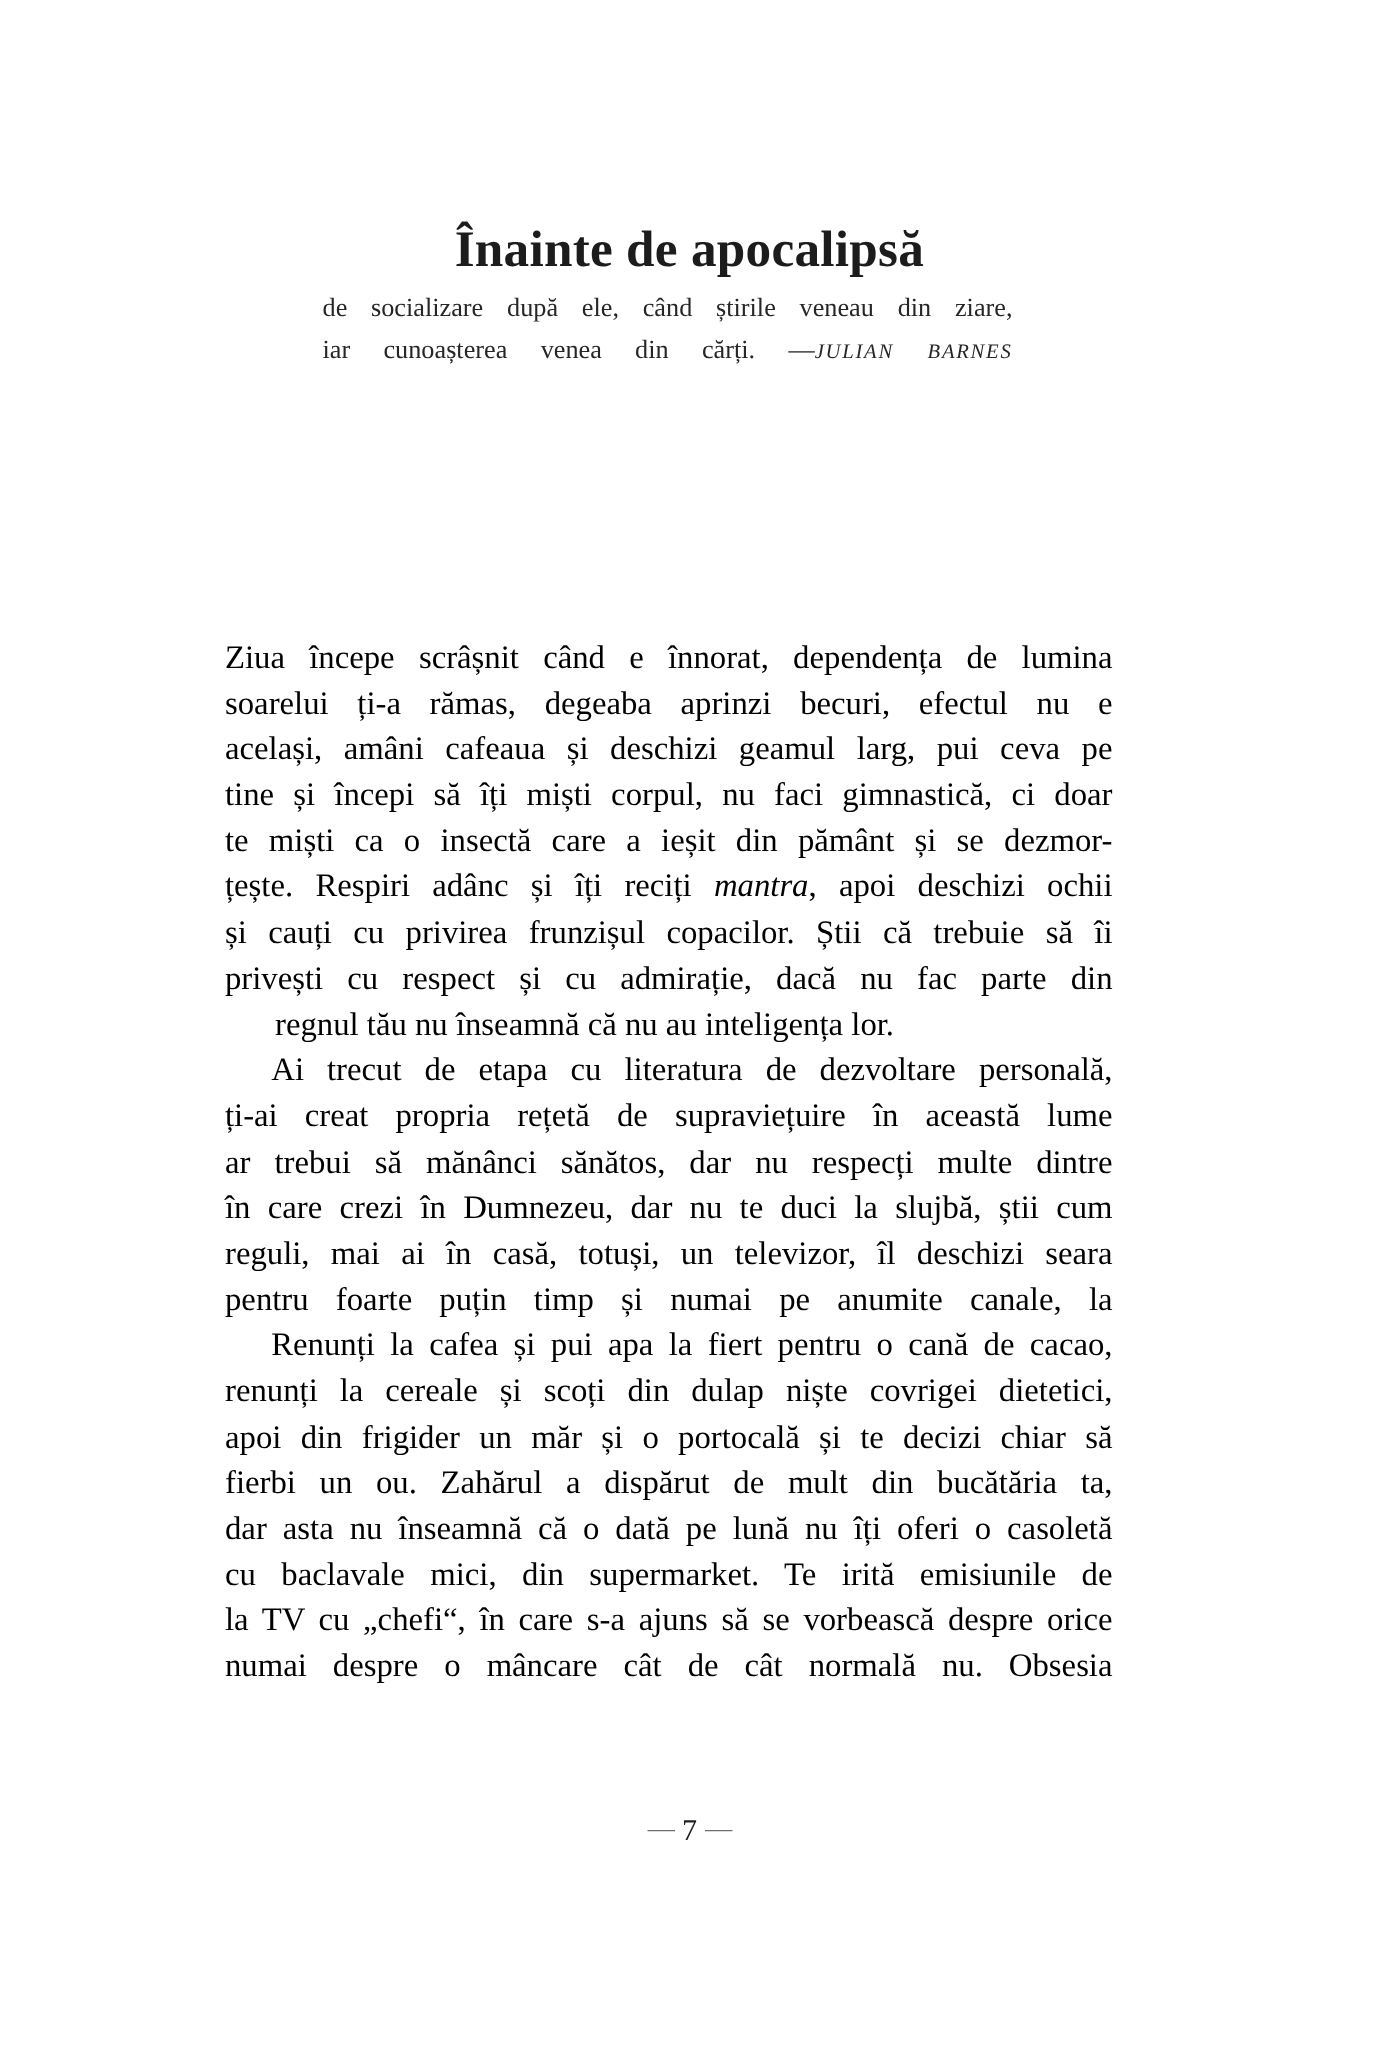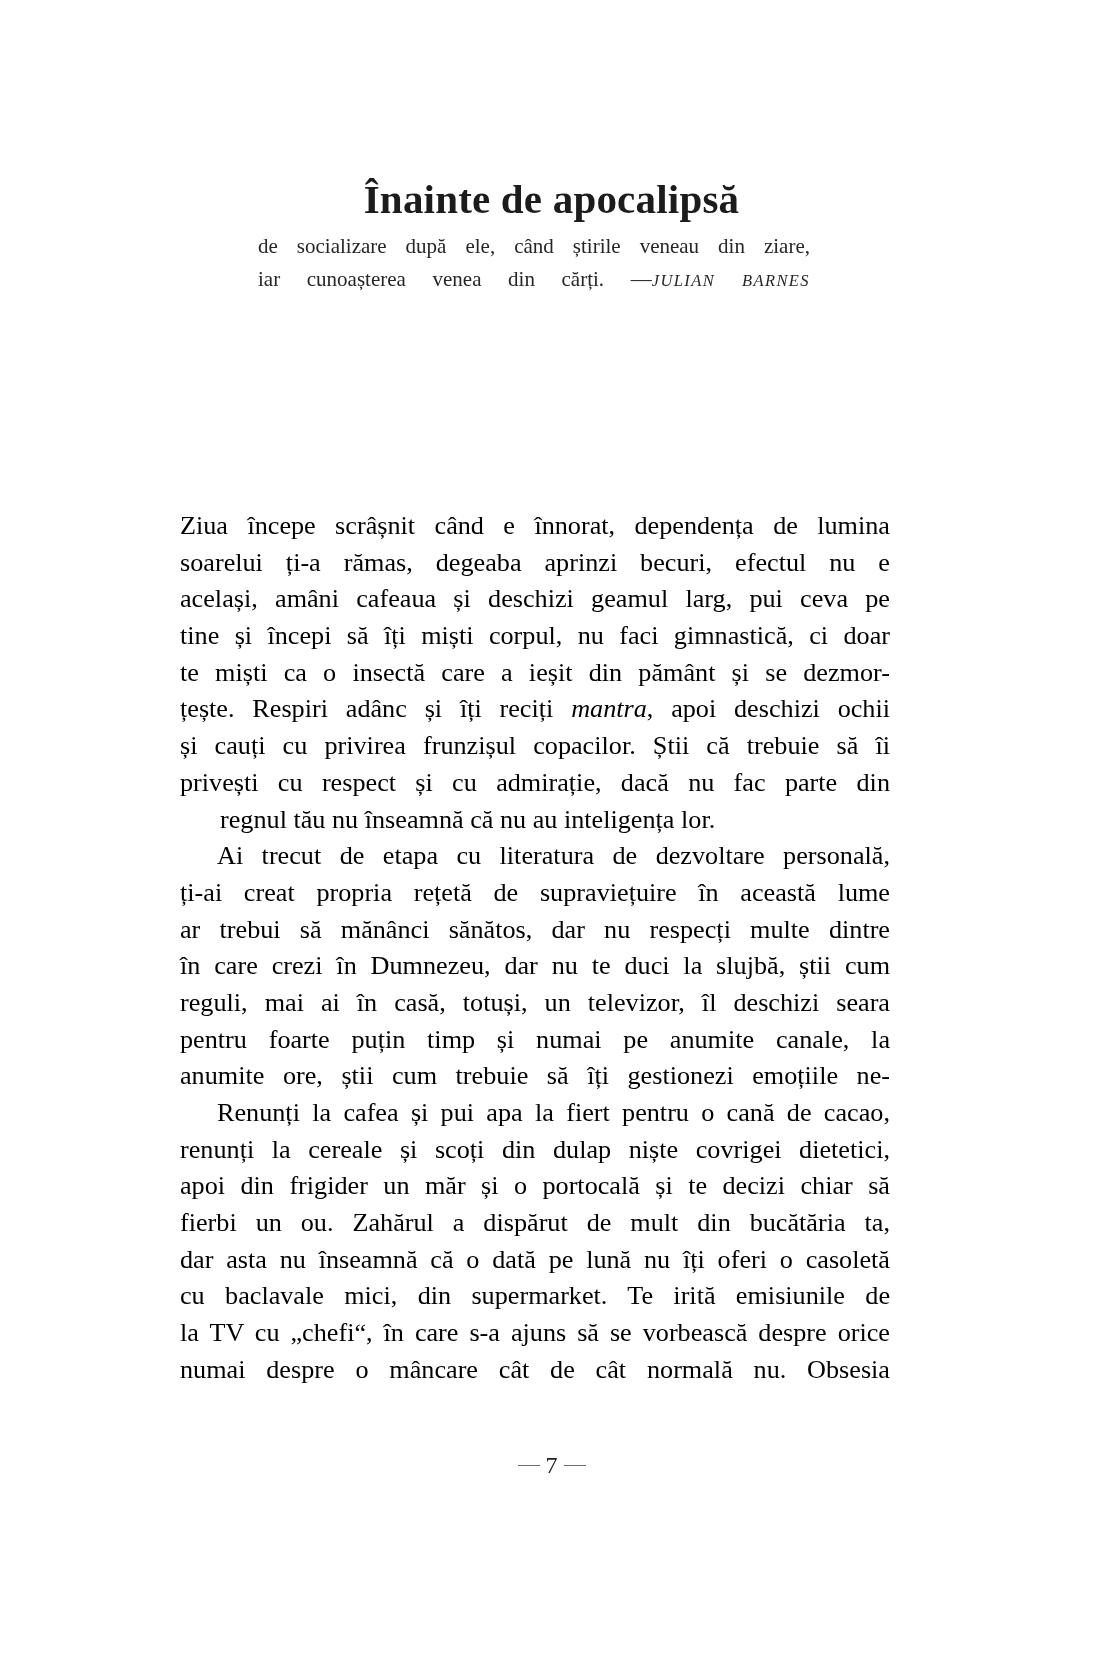--- a/index.html
+++ b/index.html
@@ -103,21 +103,20 @@
   <span class="line">și cauți cu privirea frunzișul copacilor. Știi că trebuie să îi</span>
   <span class="line">privești cu respect și cu admirație, dacă nu fac parte din</span>
   <span class="line last">regnul tău nu înseamnă că nu au inteligența lor.</span>
 
   <span class="line indent">Ai trecut de etapa cu literatura de dezvoltare personală,</span>
   <span class="line">ți-ai creat propria rețetă de supraviețuire în această lume</span>
   <span class="line">ar trebui să mănânci sănătos, dar nu respecți multe dintre</span>
   <span class="line">în care crezi în Dumnezeu, dar nu te duci la slujbă, știi cum</span>
   <span class="line">reguli, mai ai în casă, totuși, un televizor, îl deschizi seara</span>
   <span class="line">pentru foarte puțin timp și numai pe anumite canale, la</span>
-  <span class="line">anumite ore, știi cum trebuie să îți gestionezi emoțiile ne-</span>
 
   <span class="line indent">Renunți la cafea și pui apa la fiert pentru o cană de cacao,</span>
   <span class="line">renunți la cereale și scoți din dulap niște covrigei dietetici,</span>
   <span class="line">apoi din frigider un măr și o portocală și te decizi chiar să</span>
   <span class="line">fierbi un ou. Zahărul a dispărut de mult din bucătăria ta,</span>
   <span class="line">dar asta nu înseamnă că o dată pe lună nu îți oferi o casoletă</span>
   <span class="line">cu baclavale mici, din supermarket. Te irită emisiunile de</span>
   <span class="line">la TV cu „chefi“, în care s-a ajuns să se vorbească despre orice</span>
   <span class="line">numai despre o mâncare cât de cât normală nu. Obsesia</span>
 </div>

